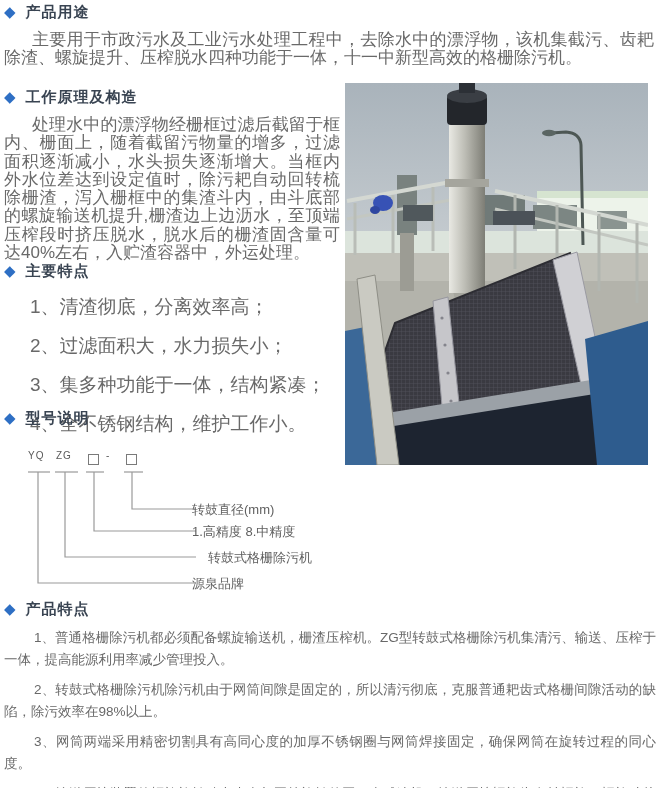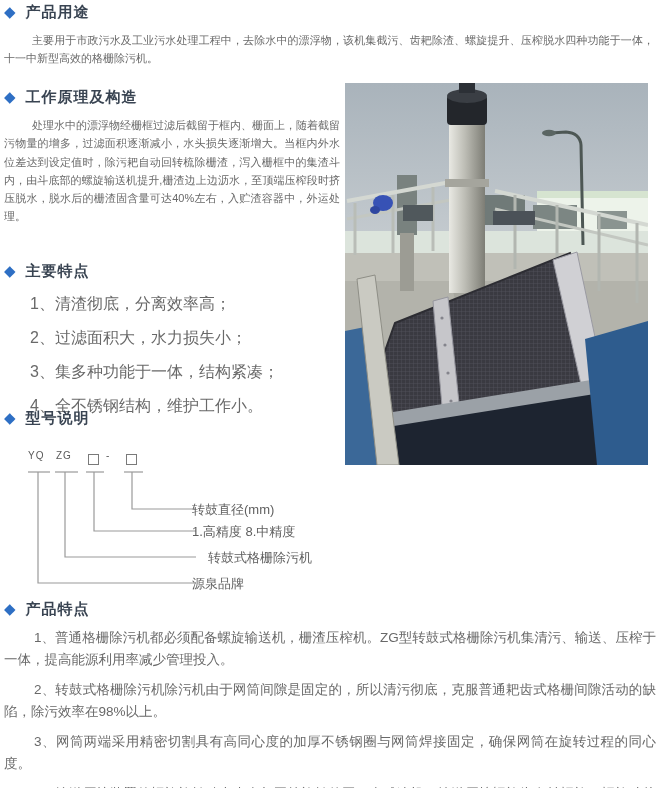--- a/index.html
+++ b/index.html
@@ -2,23 +2,23 @@
 <html><head>
 <meta charset="utf-8">
 <style>
   html,body{margin:0;padding:0;background:#ffffff;}
   #page{position:relative;width:660px;height:788px;background:#ffffff;overflow:hidden;
         font-family:"Liberation Sans","DejaVu Sans",sans-serif;}
   .section{position:absolute;}
   .sec-heading{display:flex;align-items:center;gap:9px;font-size:15px;font-weight:bold;
                color:#394452;letter-spacing:1px;}
   .diamond{font-size:15px;line-height:1;transform:translateY(-1px);}
-  .body-par{margin:9px 0 0 0;font-size:11px;color:#696969;line-height:18.3px;
+  .body-par{margin:9px 0 0 0;font-size:17px;color:#696969;line-height:18.3px;
             text-indent:28px;text-align:justify;}
-  .feature-item{margin:13px 0 0 26px;font-size:16px;color:#696969;}
+  .feature-item{margin:13px 0 0 26px;font-size:19px;color:#696969;}
   .bottom-par{margin:8px 0 0 0;font-size:13.5px;color:#696969;line-height:22px;
               text-indent:30px;text-align:justify;}
   
   .model-diagram{position:relative;width:332px;height:160px;margin-top:6px;}
   .model-code{position:absolute;font-size:10px;color:#5a5a5a;letter-spacing:1px;}
   .model-box{position:absolute;width:11px;height:11px;border:1.5px solid #7a7a7a;
              background:#fff;box-sizing:border-box;}
   .model-label{position:absolute;left:188px;font-size:13px;color:#5f5f5f;white-space:nowrap;}
   .diagram-lines{position:absolute;left:0;top:0;}
   

